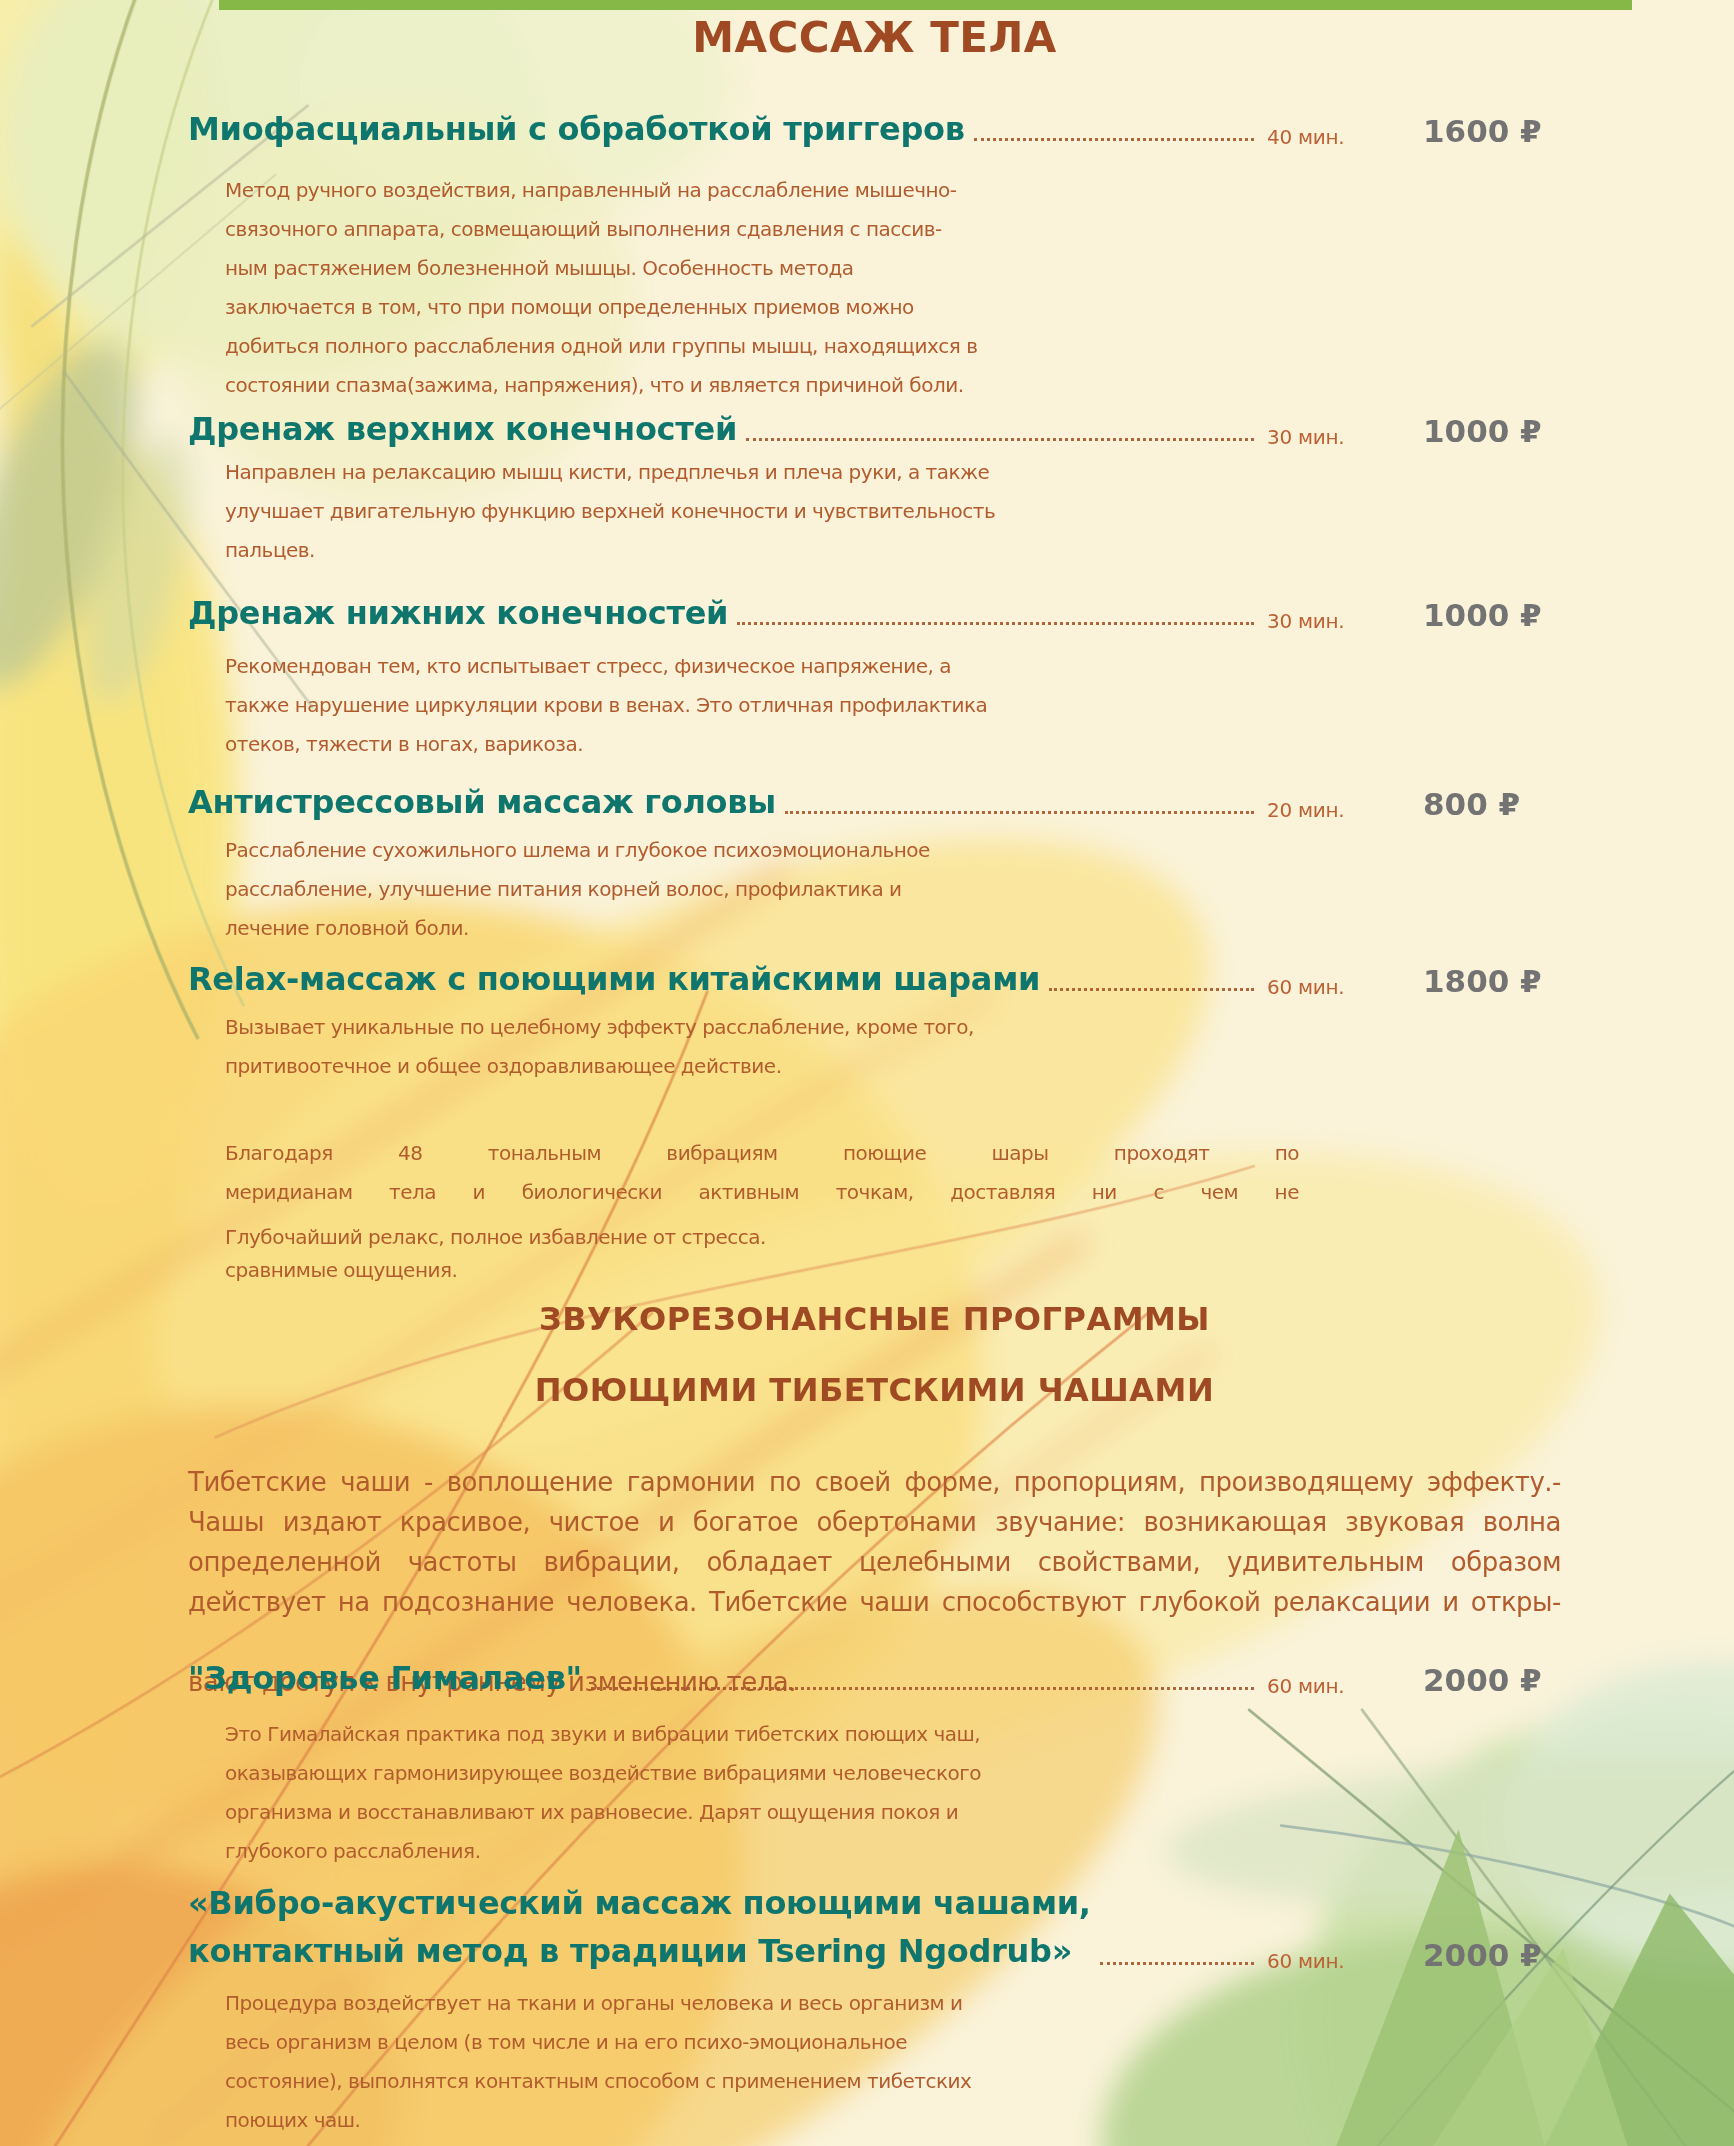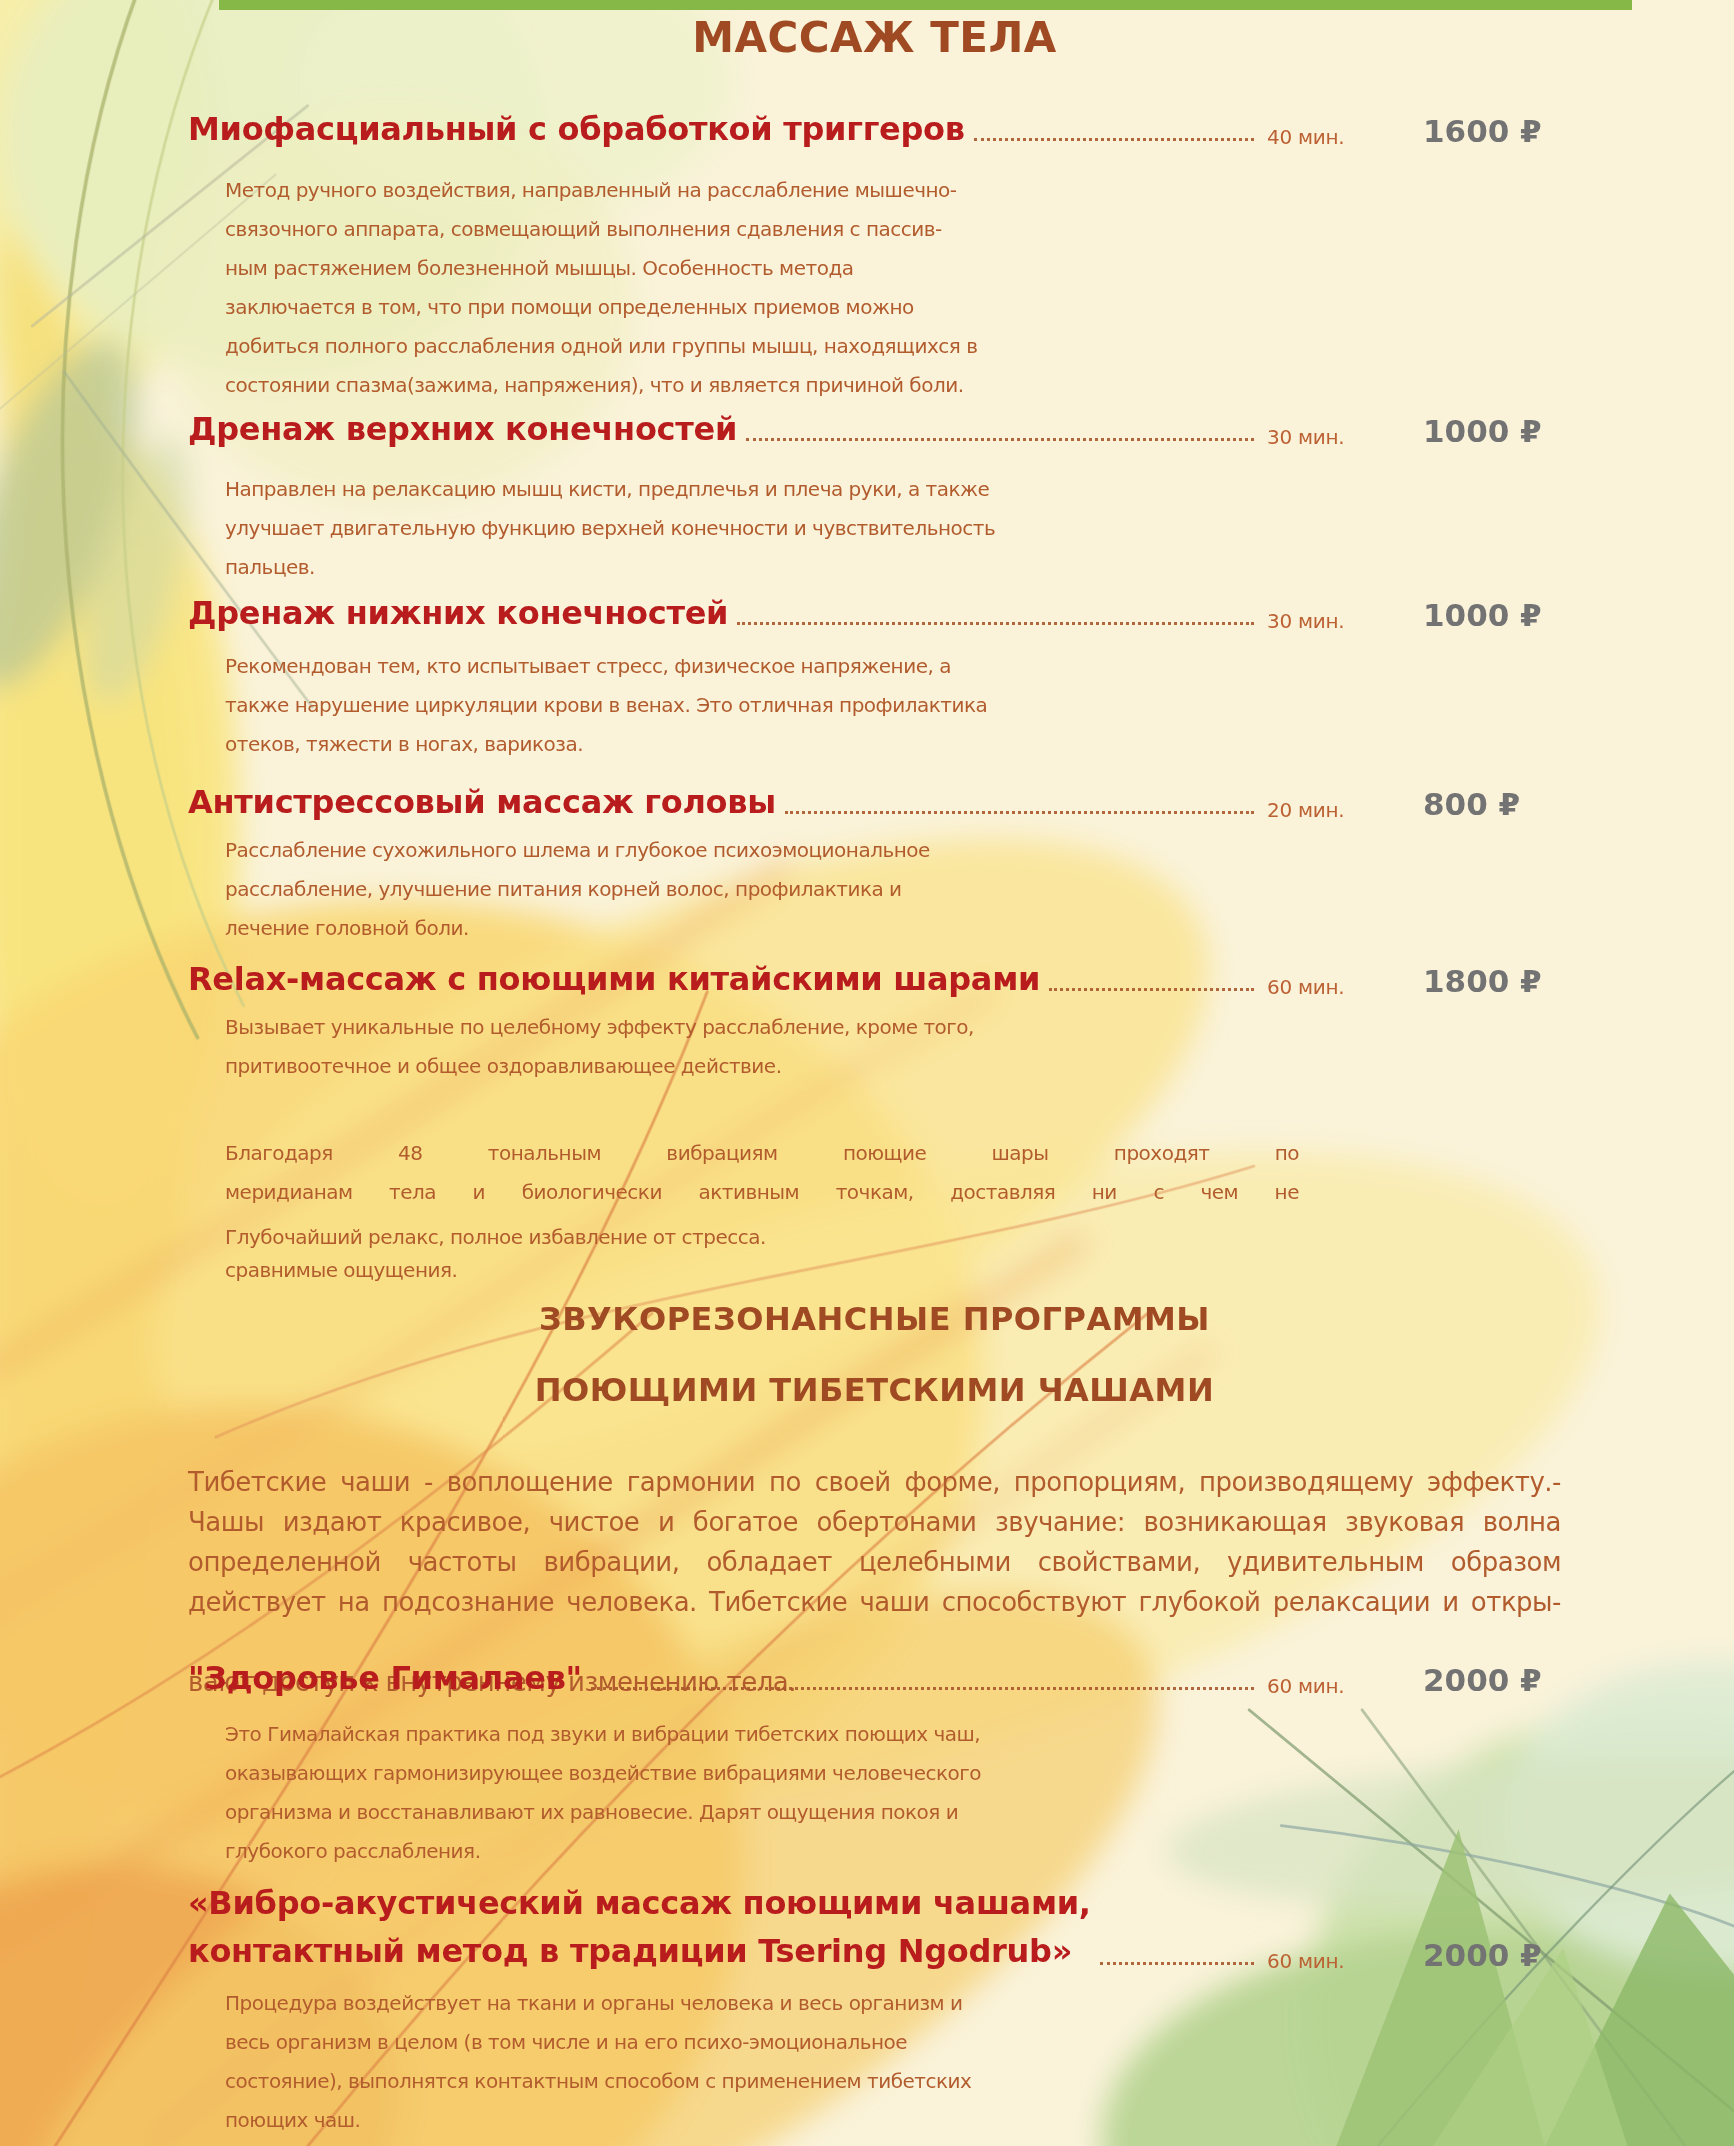--- a/index.html
+++ b/index.html
@@ -25,21 +25,21 @@
     text-align:center; font-size:32px; font-weight:bold; color:#a04a24;
     line-height:71px; letter-spacing:0.5px;
   }
   .h2 span{display:block;}
 
   .row{
     position:absolute; left:188px; width:1373px;
     display:flex; align-items:flex-end;
   }
   .name{
-    font-size:32px; font-weight:bold; color:#b91c1c;
+    font-size:32px; font-weight:bold; color:#0f766e;
     line-height:43px; letter-spacing:-0.3px; white-space:nowrap; flex-shrink:0;
   }
   .name .nl{display:block; white-space:nowrap;}
   .name2{line-height:48px;}
   .leader{
     flex:1 1 auto; min-width:22px; align-self:flex-end;
     border-bottom:3.7px dotted rgba(169,87,44,0.9);
     margin:0 13px 10px 9.2px;
   }
   .dur{
@@ -138,21 +138,21 @@
 заключается в том, что при помощи определенных приемов можно
 добиться полного расслабления одной или группы мышц, находящихся в
 состоянии спазма(зажима, напряжения), что и является причиной боли.</div>
 
     <div class="row" style="top:408px">
       <div class="name">Дренаж верхних конечностей</div>
       <div class="leader"></div>
       <div class="dur">30 мин.</div>
       <div class="price">1000 ₽</div>
     </div>
-    <div class="desc" style="top:470px">Направлен на релаксацию мышц кисти, предплечья и плеча руки, а также
+    <div class="desc" style="top:453px">Направлен на релаксацию мышц кисти, предплечья и плеча руки, а также
 улучшает двигательную функцию верхней конечности и чувствительность
 пальцев.</div>
 
     <div class="row" style="top:592px">
       <div class="name">Дренаж нижних конечностей</div>
       <div class="leader"></div>
       <div class="dur">30 мин.</div>
       <div class="price">1000 ₽</div>
     </div>
     <div class="desc" style="top:647px">Рекомендован тем, кто испытывает стресс, физическое напряжение, а

